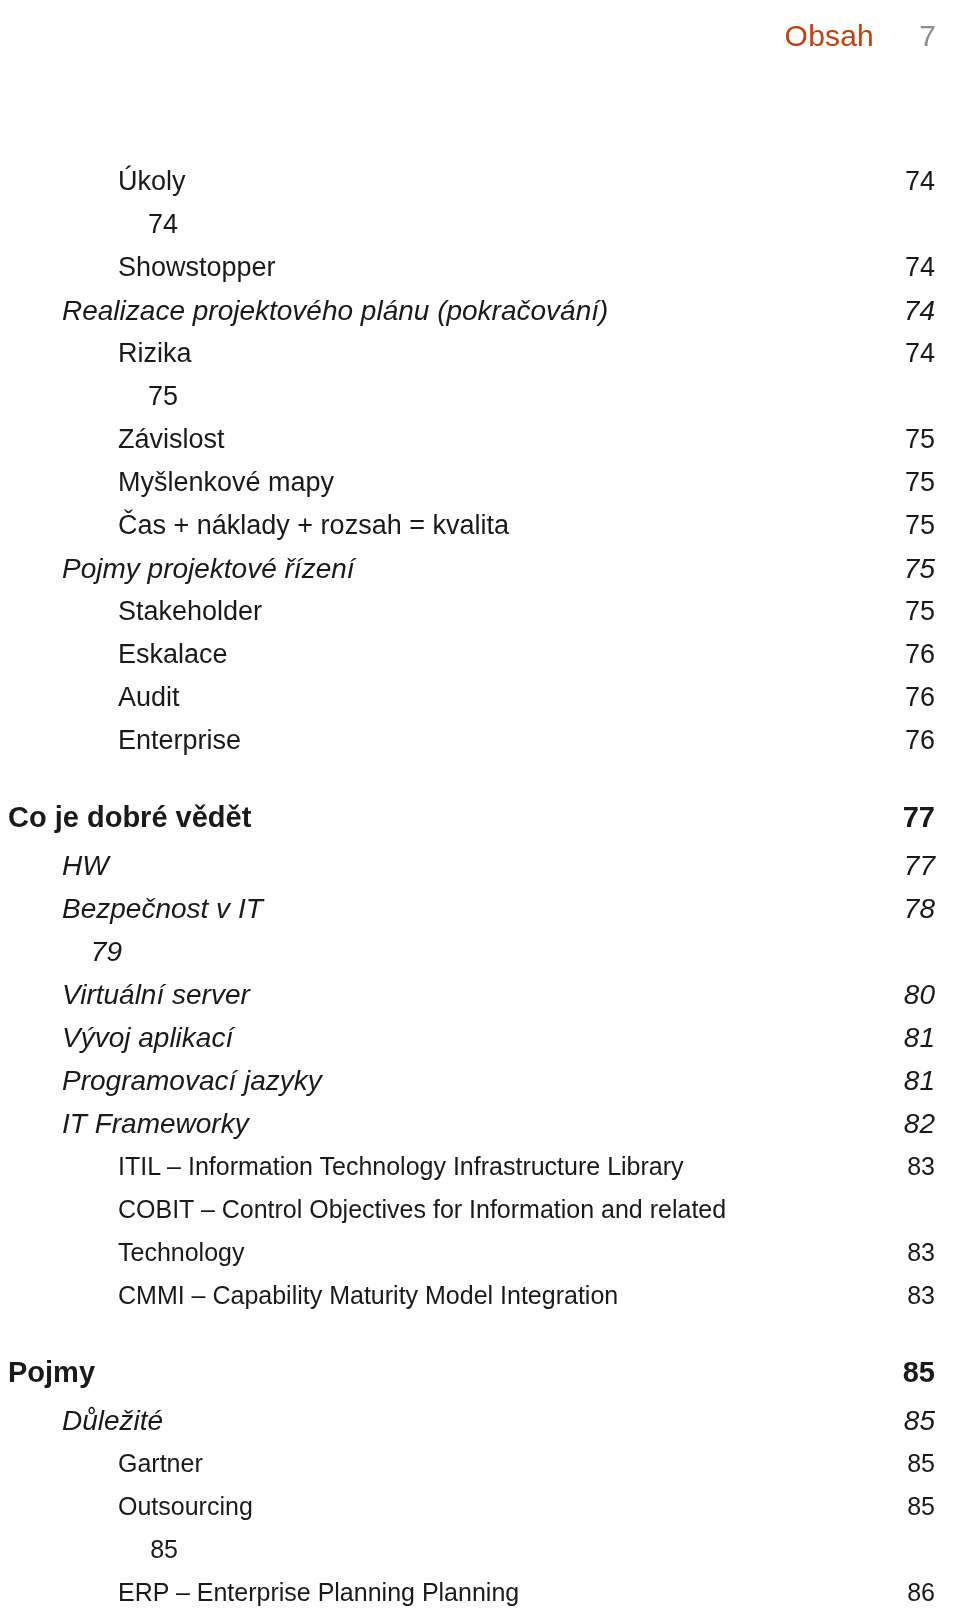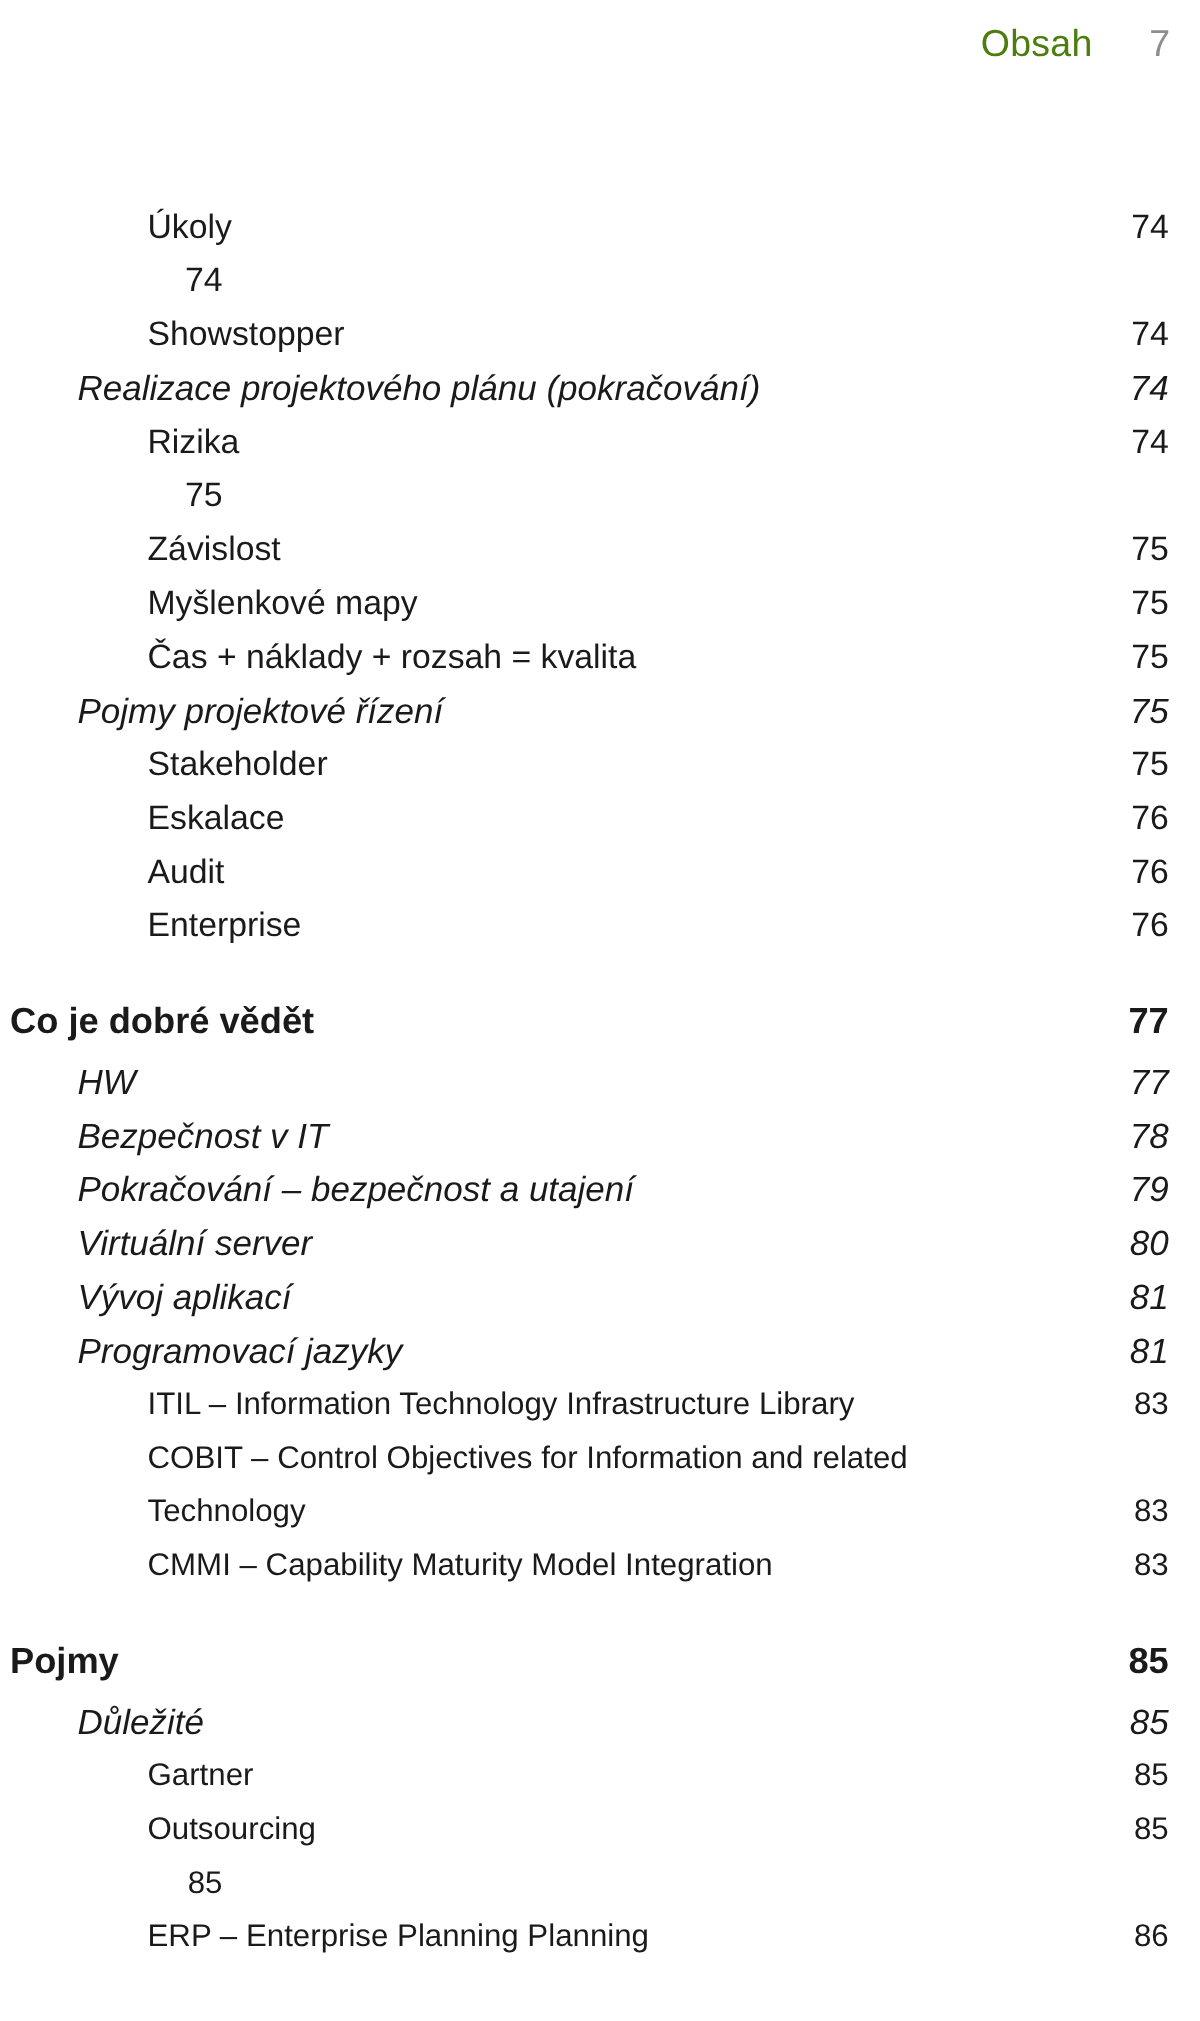--- a/index.html
+++ b/index.html
@@ -31,21 +31,21 @@
     left: 0;
     right: 24px;
     height: 72px;
     display: flex;
     align-items: center;
     justify-content: flex-end;
     gap: 36px;
   }
   .runhead-title {
     font-size: 30px;
-    color: #4d7c0f;
+    color: #c2410c;
     letter-spacing: 0.2px;
     white-space: nowrap;
   }
   .runhead-folio {
     font-size: 30px;
     color: #8d8d8d;
     min-width: 26px;
     text-align: right;
   }
 
@@ -187,35 +187,38 @@
       </div>
       <div class="toc-row lvl1">
         <span class="toc-label">HW</span>
         <span class="toc-page">77</span>
       </div>
       <div class="toc-row lvl1">
         <span class="toc-label">Bezpečnost v IT</span>
         <span class="toc-page">78</span>
       </div>
       <div class="toc-row lvl1">
-        <span class="toc-label">Pokračování – bezpečnost a utajení</span>
         <span class="toc-page">79</span>
       </div>
       <div class="toc-row lvl1">
         <span class="toc-label">Virtuální server</span>
         <span class="toc-page">80</span>
       </div>
       <div class="toc-row lvl1">
         <span class="toc-label">Vývoj aplikací</span>
         <span class="toc-page">81</span>
       </div>
       <div class="toc-row lvl1">
         <span class="toc-label">Programovací jazyky</span>
         <span class="toc-page">81</span>
       </div>
+      <div class="toc-row lvl1">
+        <span class="toc-label">IT Frameworky</span>
+        <span class="toc-page">82</span>
+      </div>
       <div class="toc-row lvl3">
         <span class="toc-label">ITIL – Information Technology Infrastructure Library</span>
         <span class="toc-page">83</span>
       </div>
       <div class="toc-row lvl3">
         <span class="toc-label">COBIT – Control Objectives for Information and related</span>
         <span class="toc-page blank"></span>
       </div>
       <div class="toc-row lvl3">
         <span class="toc-label">Technology</span>

